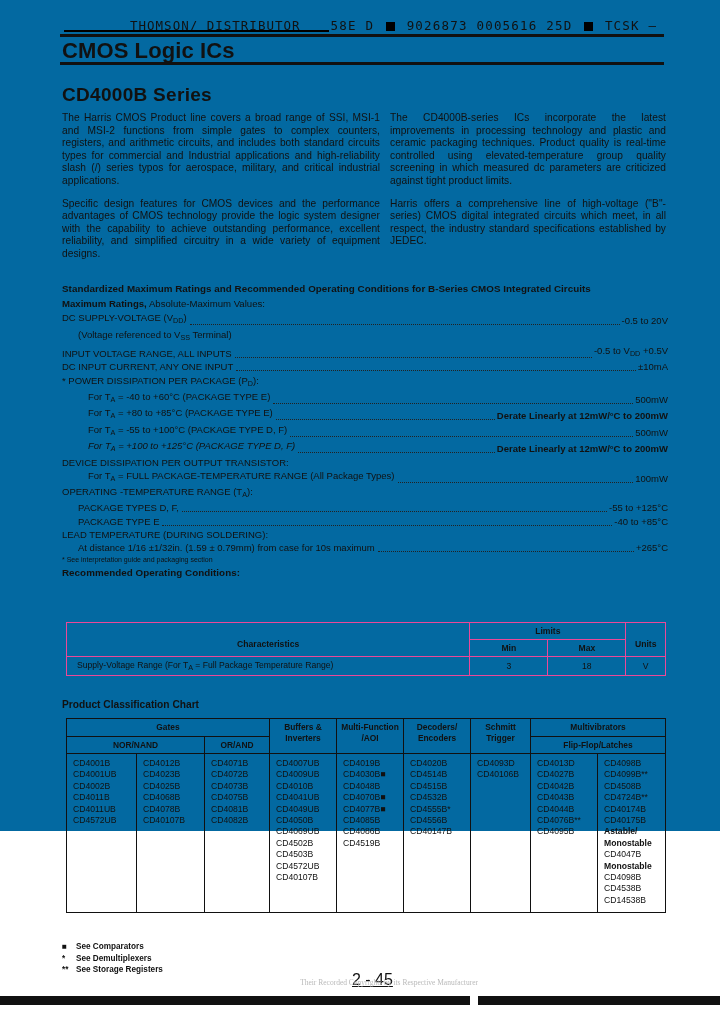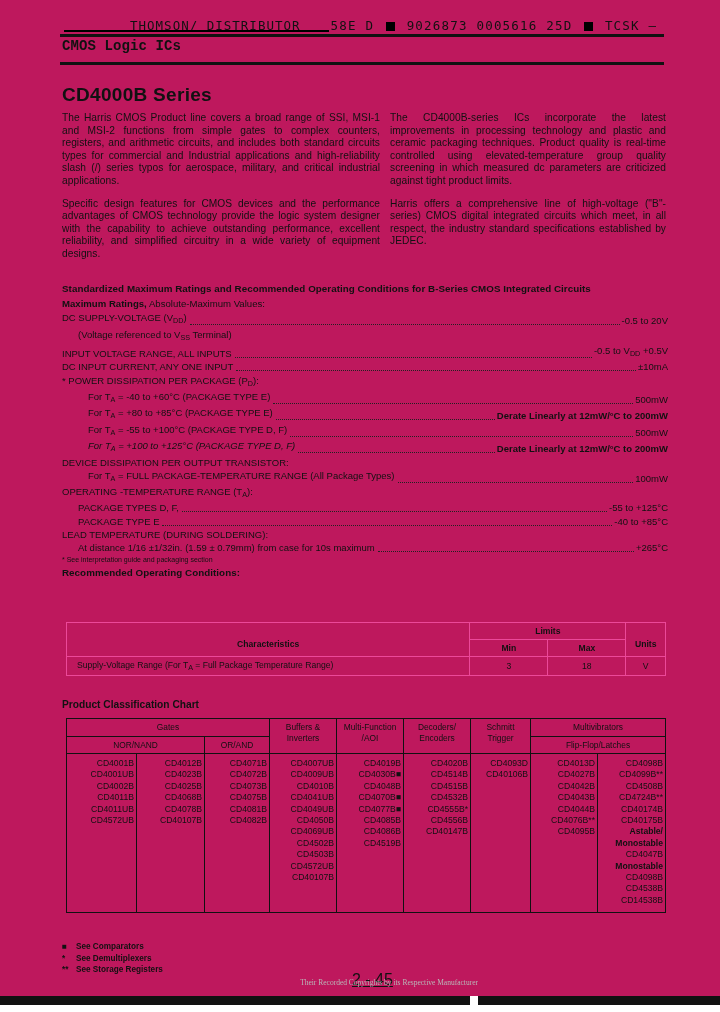--- a/index.html
+++ b/index.html
@@ -6,22 +6,22 @@
   html, body { margin:0; padding:0; }
   body {
     width:720px; height:1012px;
     background:#ffffff;
     font-family:"Liberation Sans", sans-serif;
     color:#111;
     position:relative;
     overflow:hidden;
   }
   .page {
-    position:absolute; left:0; top:0; width:720px; height:996px;
-    background:#be185d;
+    position:absolute; left:0; top:0; width:720px; height:831px;
+    background:#0369a1;
   }
   
   .stamp-row {
     position:absolute; left:60px; top:12px; width:650px; height:26px;
     display:flex; align-items:center;
   }
   .stamp-thomson {
     font-family:"DejaVu Sans Mono", monospace;
     font-size:12.5px; letter-spacing:1px;
     margin-left:70px;
@@ -37,21 +37,21 @@
   .blk { display:inline-block; width:9px; height:9px; background:#000; vertical-align:-1px; margin:0 3px; }
   .stamp-underline {
     position:absolute; left:64px; top:30px; width:265px; height:2px; background:#000;
   }
   
   .rule-thick {
     position:absolute; left:60px; top:34px; width:604px; height:2.5px; background:#111;
   }
   .cmos-title {
     position:absolute; left:62px; top:38px;
-    font-size:14px; font-weight:bold; letter-spacing:0.1px;font-family:Liberation Mono, monospace;
+    font-size:22px; font-weight:bold; letter-spacing:0.1px;
   }
   .rule-thick2 {
     position:absolute; left:60px; top:62px; width:604px; height:2.5px; background:#111;
   }
   
   .series {
     position:absolute; left:62px; top:84px;
     font-size:19px; font-weight:bold; letter-spacing:0.3px;
   }
   
@@ -97,22 +97,22 @@
   .pcc-title {
     position:absolute; left:62px; top:699px; font-size:10.2px; font-weight:bold;
   }
   .pcc {
     position:absolute; left:66px; top:718px; width:600px;
     border-collapse:collapse; font-size:8.2px;
   }
   .pcc th, .pcc td {
     border:1px solid #111; padding:2px 1px; text-align:center; vertical-align:top;
   }
-  .pcc th { font-weight:normal; font-size:8.4px; line-height:10.5px; padding:3px 1px; }
-  .pcc td.parts { padding:4px 2px 6px 6px; text-align:right; line-height:11.4px; font-size:8.6px; }
+  .pcc th { font-weight:bold; font-size:8.4px; line-height:10.5px; padding:3px 1px; }
+  .pcc td.parts { padding:4px 2px 6px 6px; text-align:left; line-height:11.4px; font-size:8.6px; }
   .pcc td.parts div { white-space:nowrap; }
   .grp-head { font-weight:bold; }
   
   .fnotes { position:absolute; left:62px; top:941px; font-size:8.2px; line-height:11.5px; font-weight:bold; }
   .fnotes .mk { display:inline-block; width:14px; }
   .pagenum { position:absolute; left:352px; top:971px; font-size:16px;text-decoration:underline; }
   .faint {
     position:absolute; left:58px; top:978px; width:420px;
     font-size:7.5px; color:#b9b9b9; white-space:nowrap;
     font-family:"Liberation Serif", serif;

